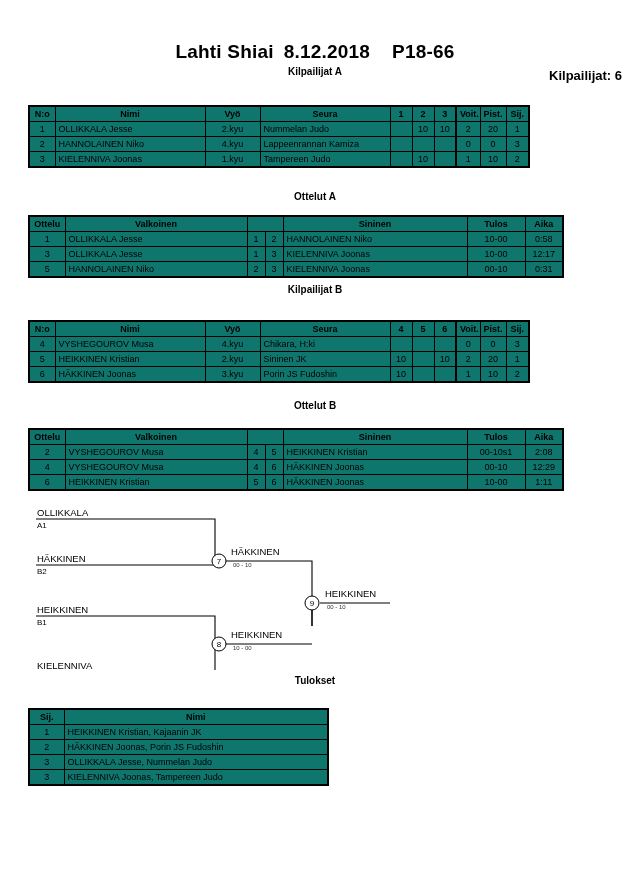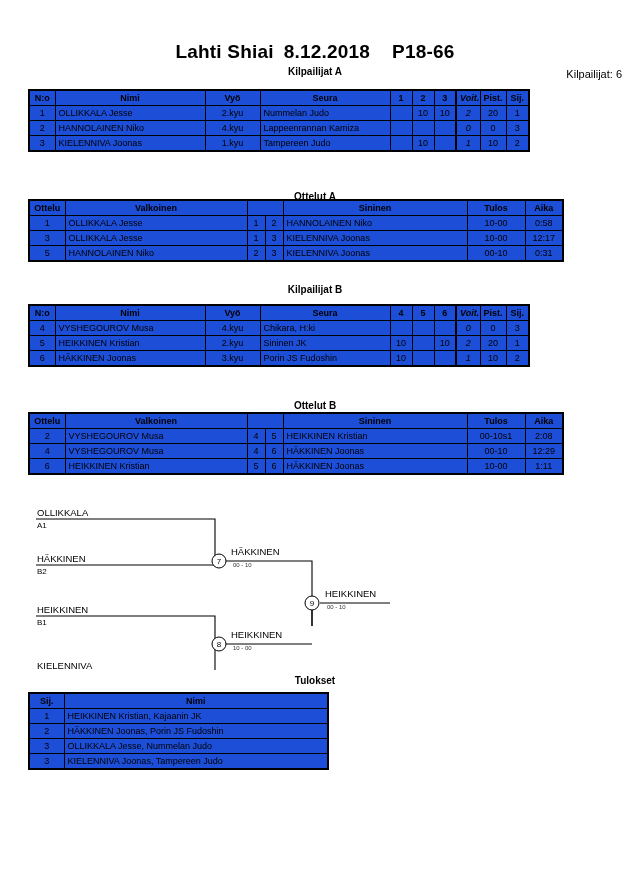--- a/index.html
+++ b/index.html
@@ -36,33 +36,34 @@
     width: 630px;
     text-align: center;
     font-size: 10px;
     font-weight: bold;
   }
 
   .entrants-count {
     position: absolute;
     right: 8px;
     top: 68px;
-    font-size: 11px;
-    font-weight: normal;
+    font-size: 13px;
+    font-weight: bold;
     color: #000;
     padding-left: 48px;
   }
 
   
   table.grid {
     position: absolute;
     border-collapse: collapse;
     font-size: 9px;
-    background: #1d4ed8;
+    background: #0f766e;
     table-layout: fixed;
+    margin-top: 16px;
   }
   table.grid th, table.grid td {
     border: 1px solid #000;
     padding: 1px 3px;
     height: 14px;
     box-sizing: border-box;
     overflow: hidden;
     white-space: nowrap;
     font-weight: normal;
     line-height: 12px;
@@ -71,21 +72,21 @@
     font-weight: bold;
     text-align: center;
   }
   table.grid {
     border: 2px solid #000;
   }
   .c { text-align: center; }
   .l { text-align: left; }
 
   
-  .sep-left { border-left: 2px solid #000 !important; font-style: italic; }
+  .sep-left { border-left: 2px solid #000 !important; }
 
   
   .bracket {
     position: absolute;
     left: 0;
     top: 495px;
     width: 630px;
     height: 175px;
   }
   .bracket svg { display: block; }

